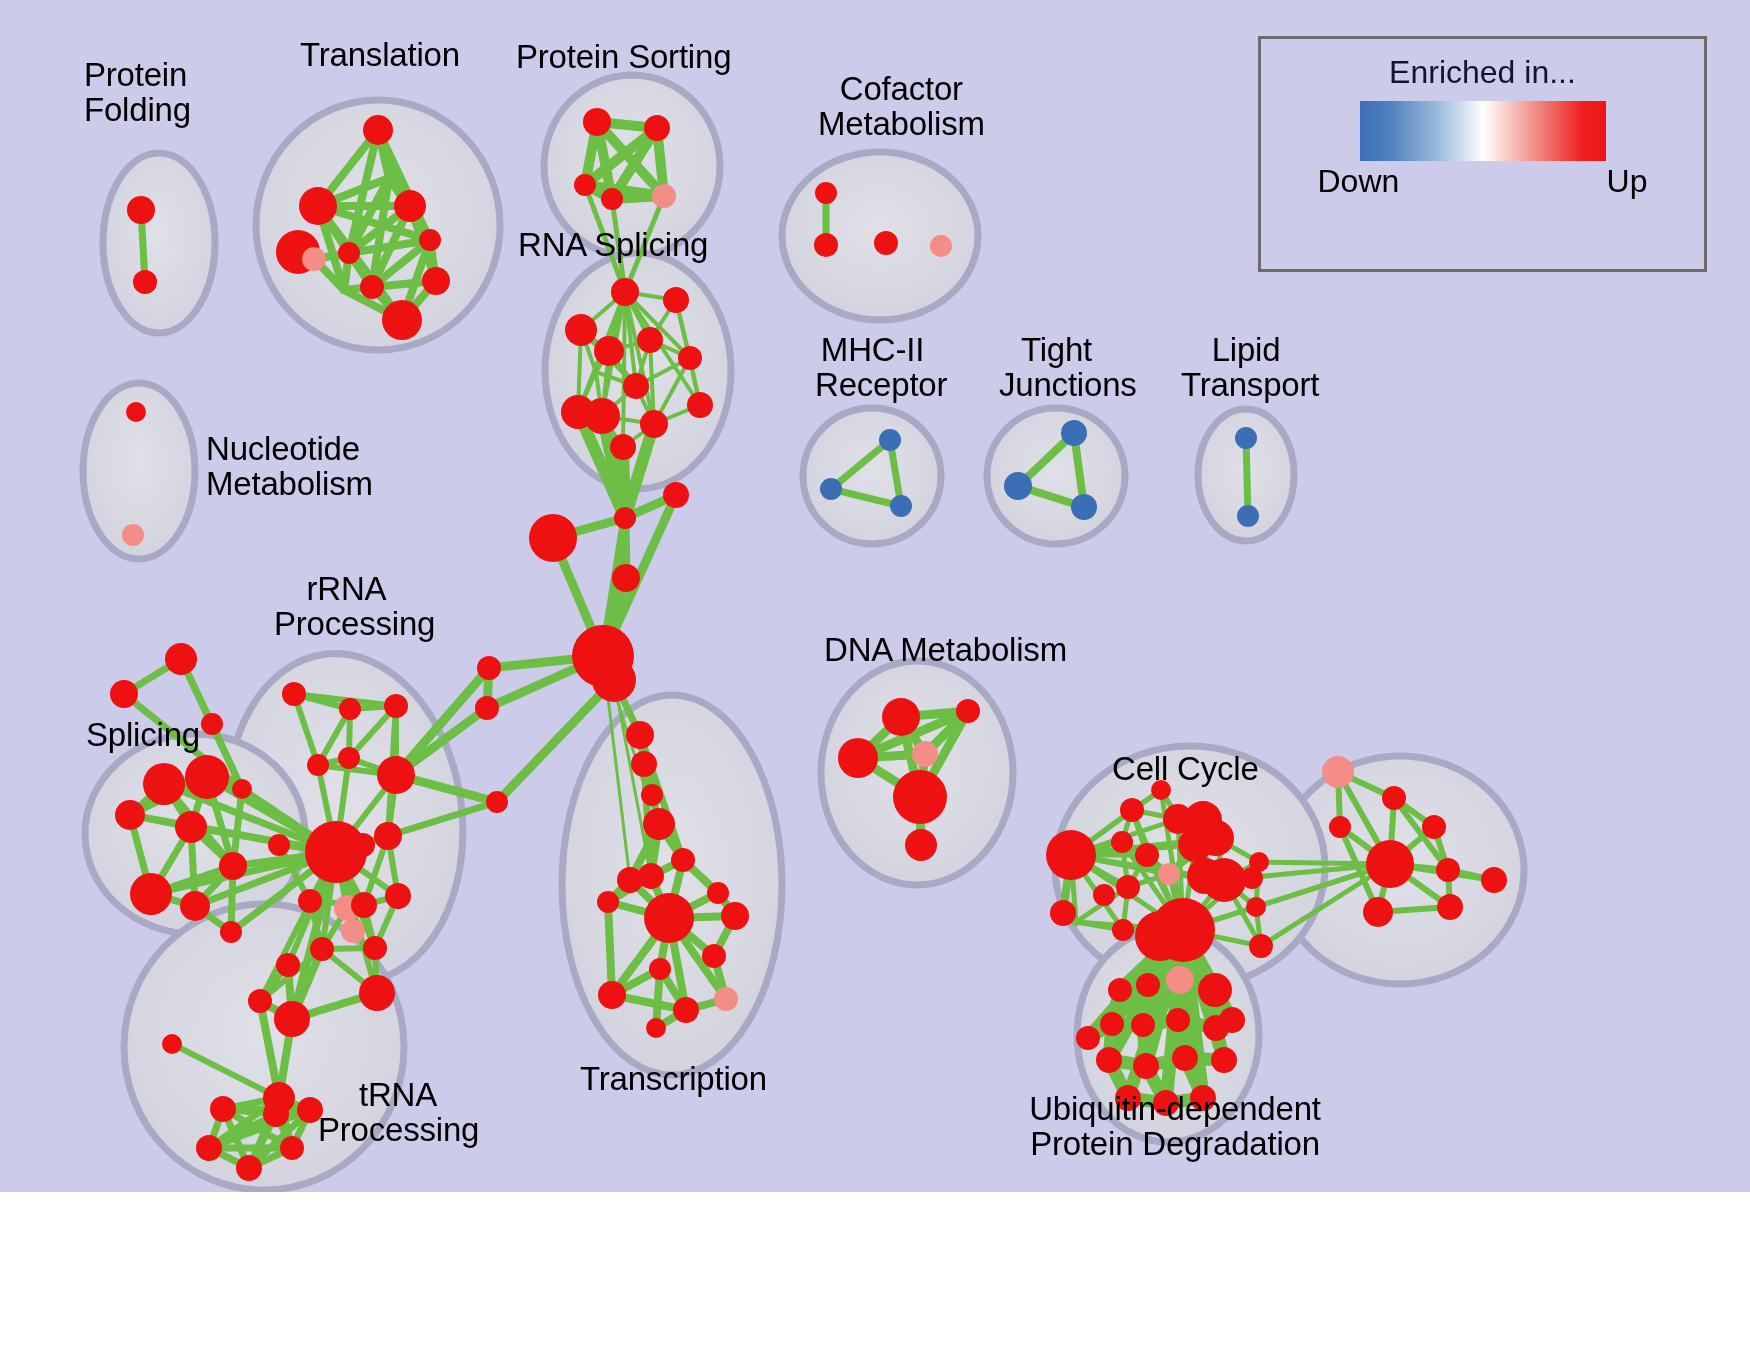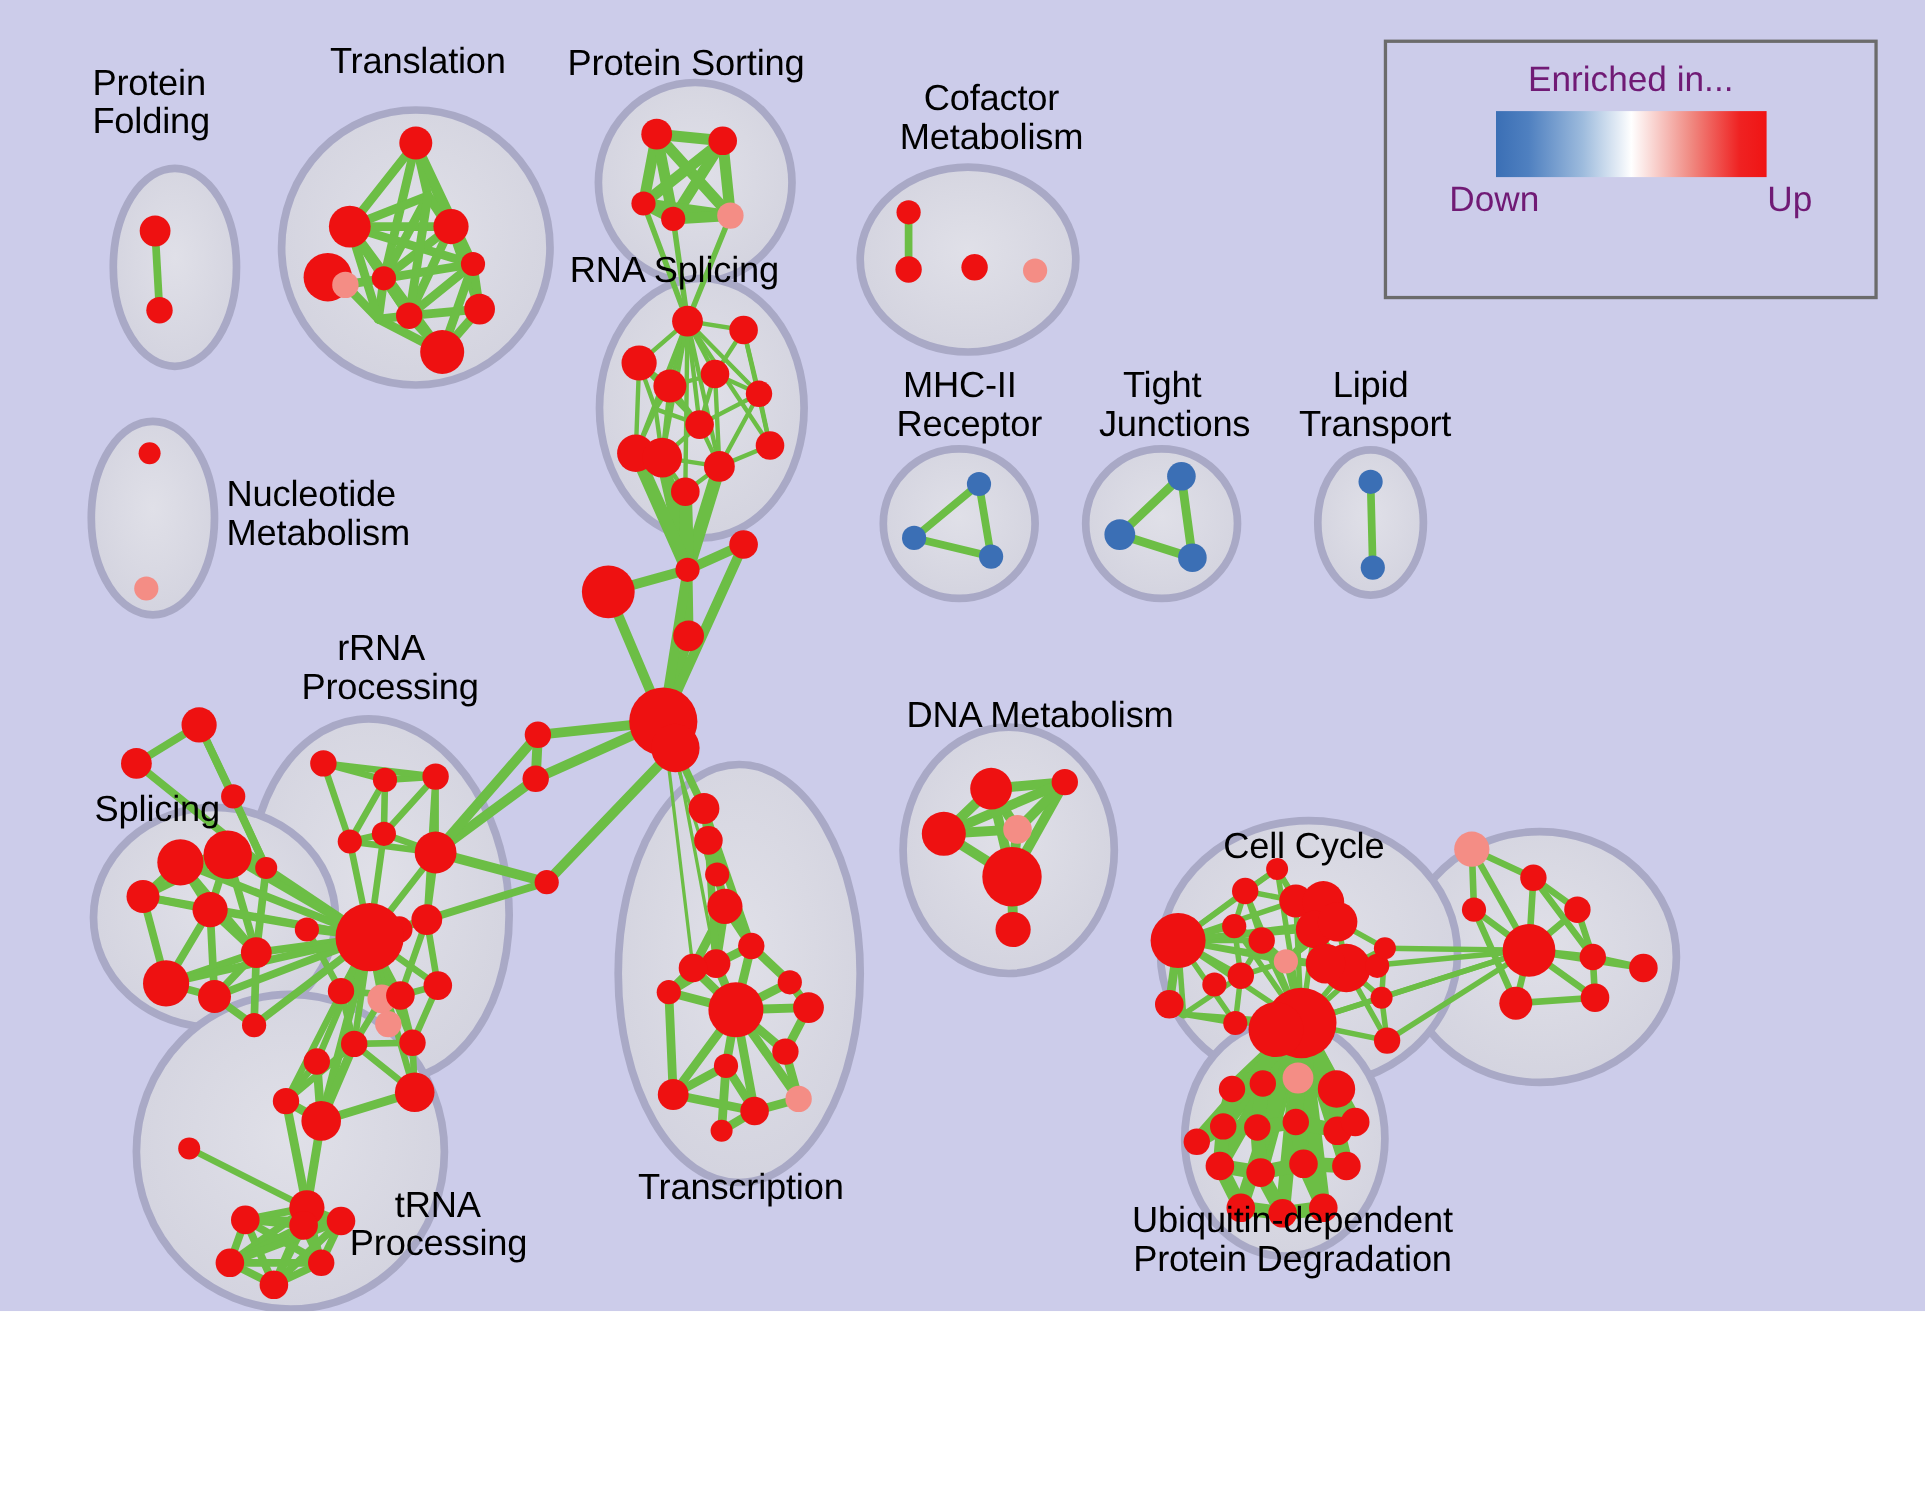--- a/index.html
+++ b/index.html
@@ -40,36 +40,36 @@
     background: #ccccea;
     border: 3px solid #6b6b6b;
     box-sizing: border-box;
     display: flex;
     flex-direction: column;
     align-items: center;
   }
   .legend-title {
     margin-top: 15px;
     font-size: 32px;
-    color: #701a75;
+    color: #0f172a;
     font-family: "Liberation Sans", sans-serif;
   }
   .legend-bar {
     margin-top: 10px;
     width: 246px;
     height: 60px;
     background: linear-gradient(to right, #3b6fb5 0%, #4f80c0 12%, #9dbbdd 32%, #e8eff7 46%, #ffffff 50%, #fbe5e3 55%, #f08a82 72%, #ef2222 90%, #f01414 100%);
   }
   .legend-ends {
     width: 330px;
     display: flex;
     justify-content: space-between;
     margin-top: 2px;
     font-size: 32px;
-    color: #701a75;
+    color: #000000;
   }
   .legend-sub {
     text-align: center;
     font-size: 27px;
     line-height: 1.12;
     color: #000;
     margin-top: 2px;
   }
 </style>
 </head>

